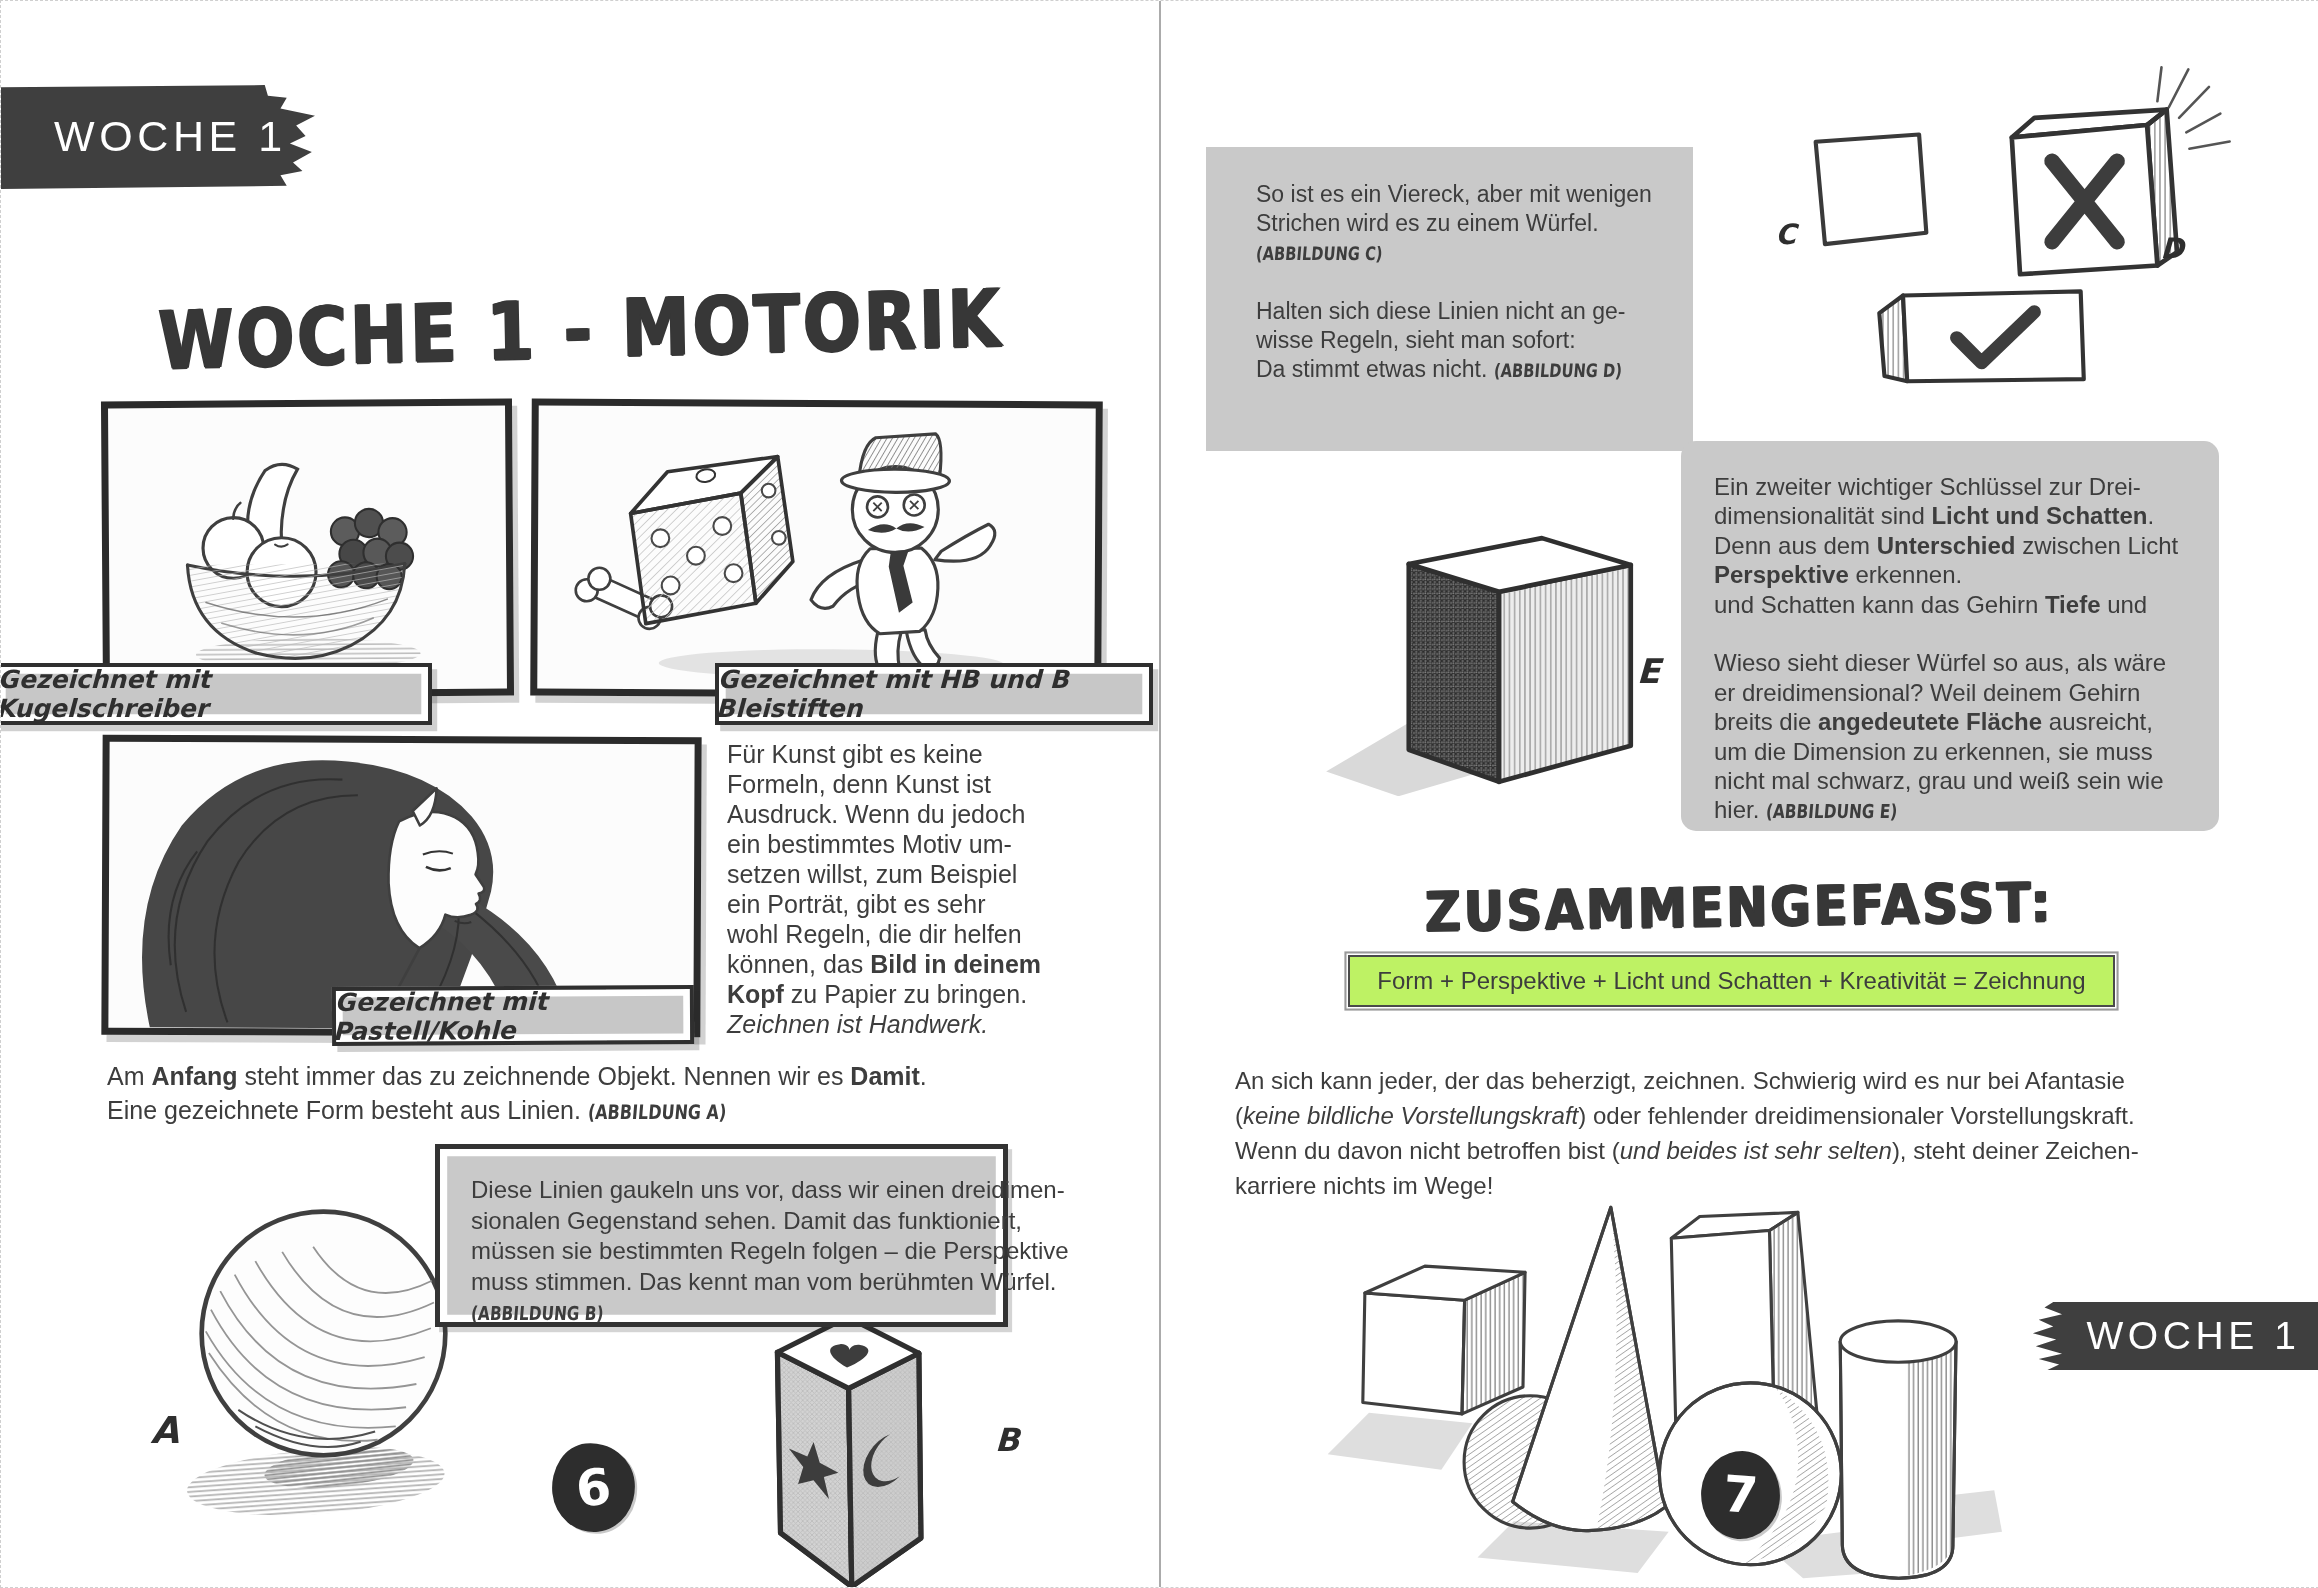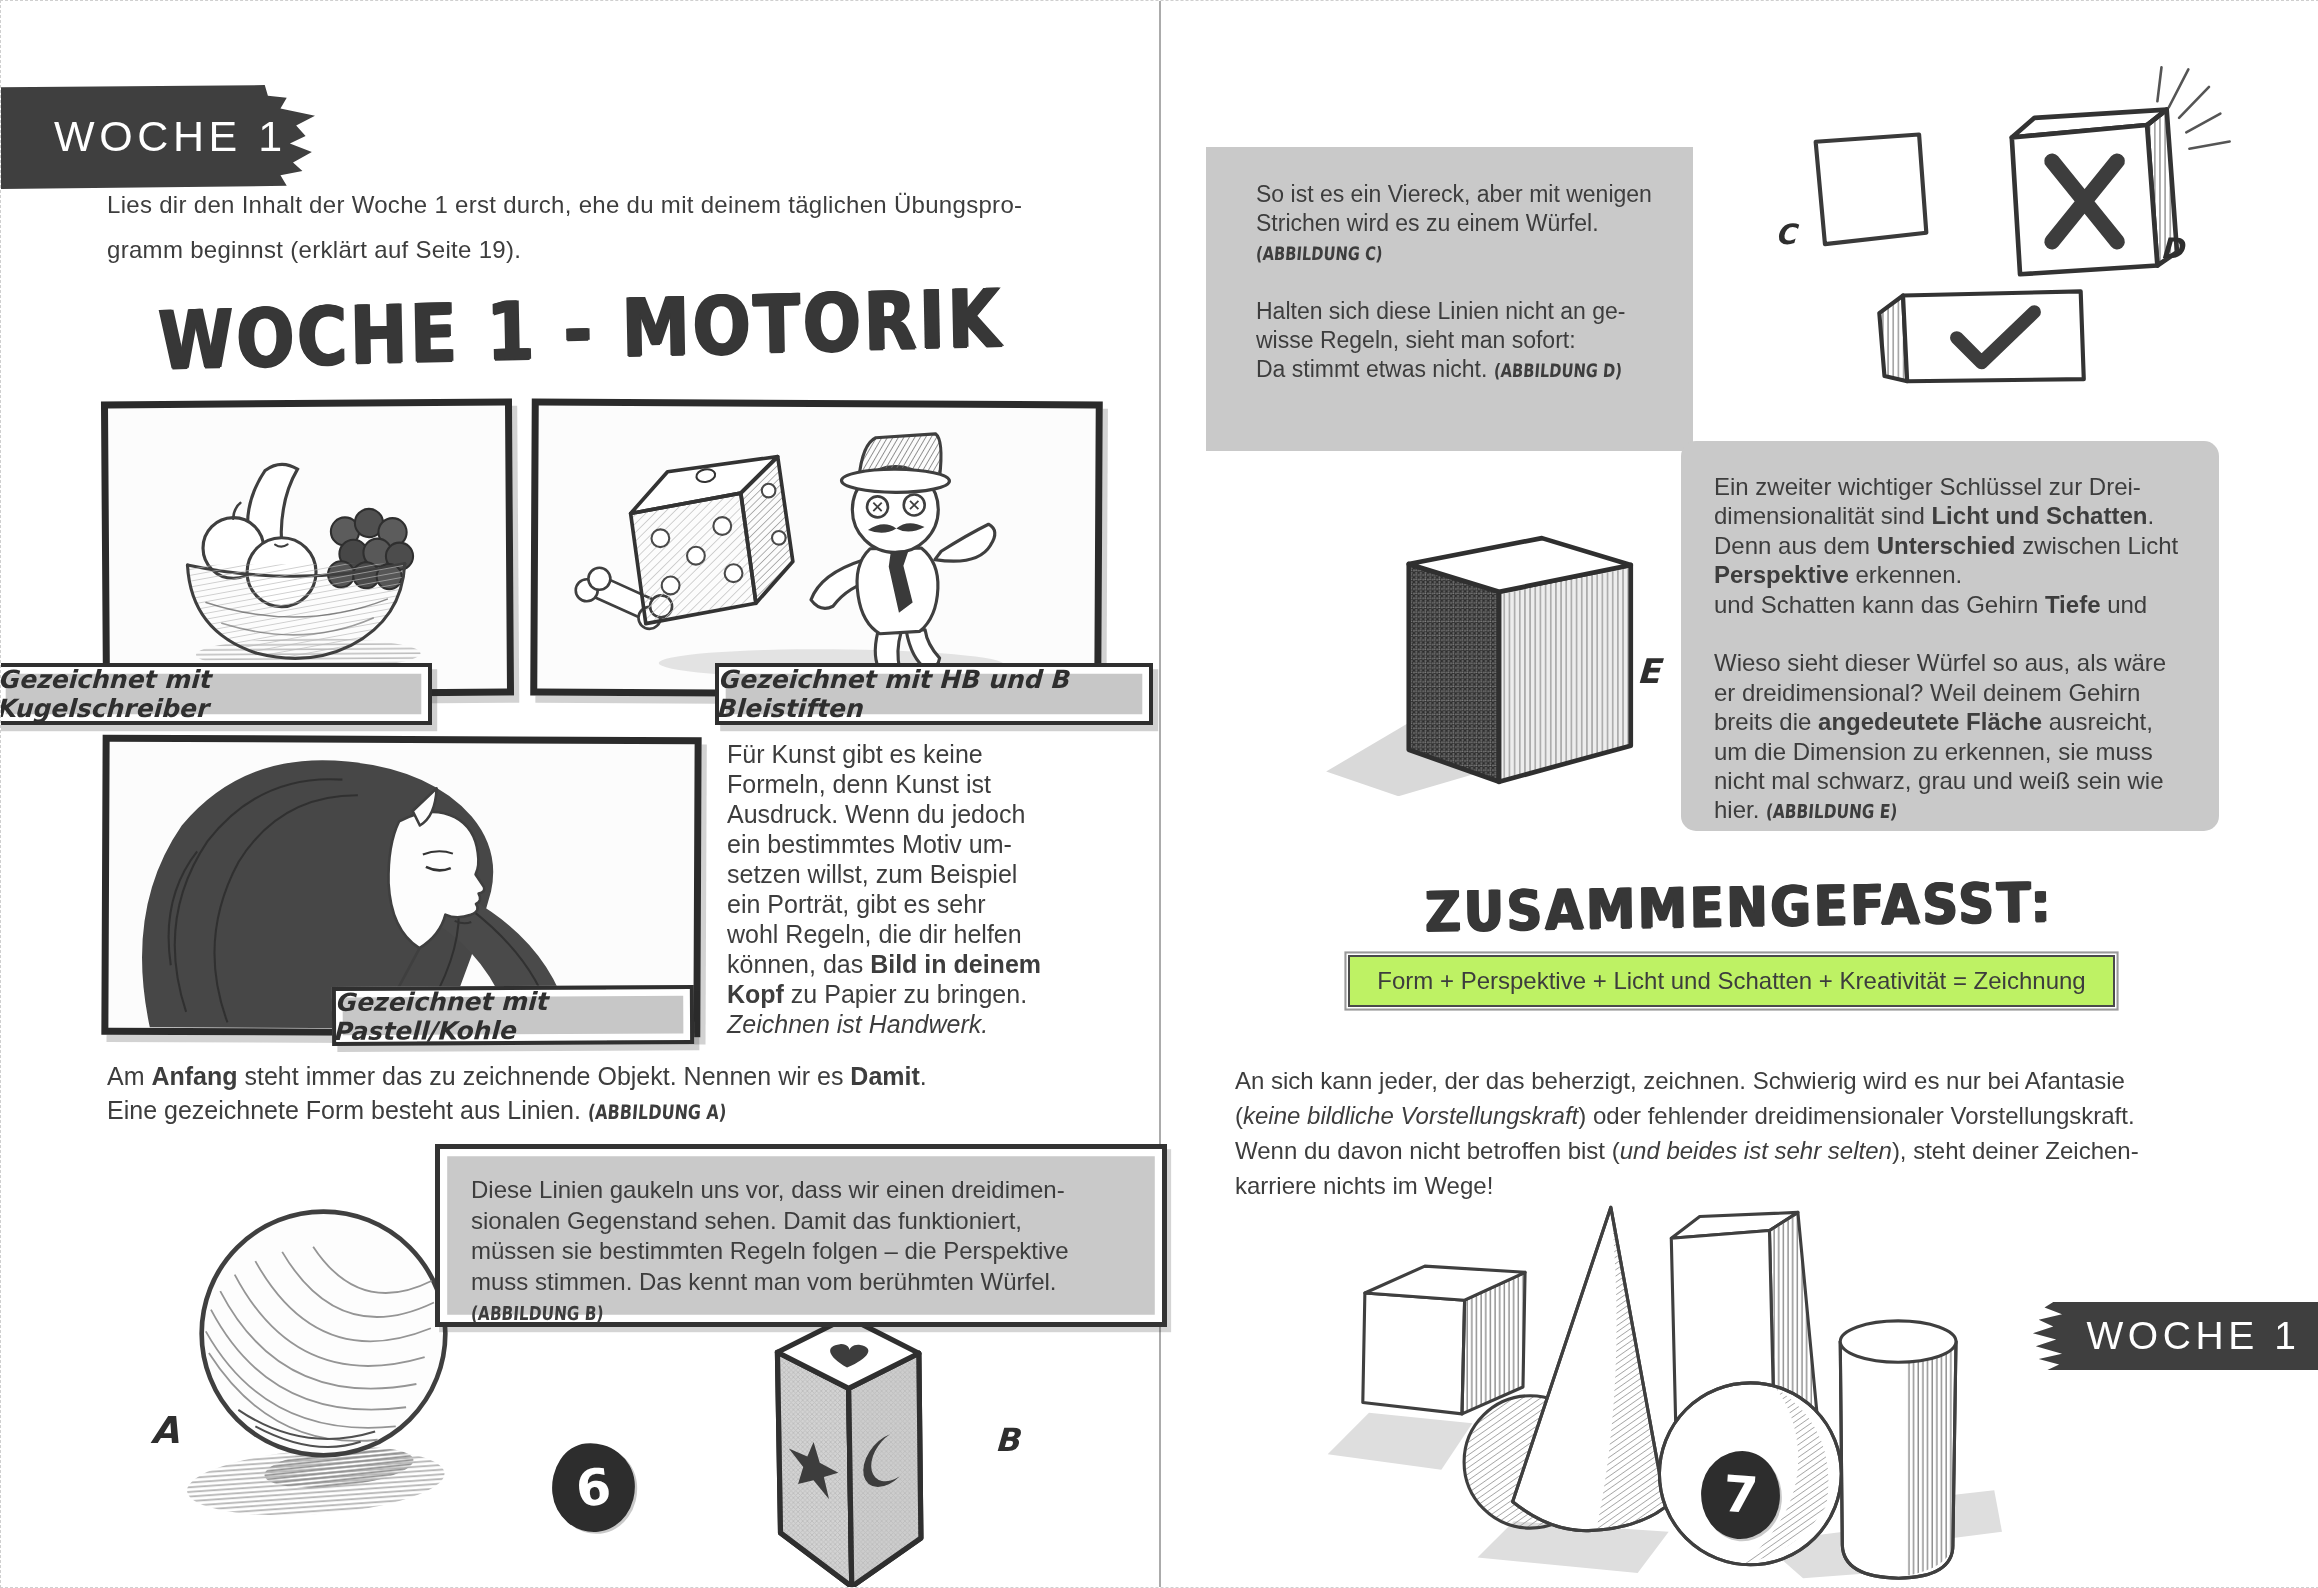--- a/index.html
+++ b/index.html
@@ -50,21 +50,21 @@
   .closing{position:absolute;left:1234px;top:1062px;font-size:24px;line-height:35px;}
 
   .seg-b{font-weight:700;}
   .seg-i{font-style:italic;}
   .seg-h{font-family:"DejaVu Sans",sans-serif;font-weight:700;font-size:.8em;
     display:inline-block;transform:scaleX(.8) skewX(-6deg);transform-origin:left center;white-space:nowrap;}
   .line{white-space:nowrap;}
   .line:empty{height:29.4px;}
 
   .graybox{position:absolute;background:#c9c9c9;box-sizing:border-box;}
-  .box-b{left:434px;top:1143px;width:732px;height:183px;border:5.2px solid #333;
+  .box-b{left:434px;top:1143px;width:573px;height:183px;border:5.2px solid #333;
     box-shadow:inset 0 0 0 7.2px #fff,4.1px 5.2px 0 rgba(40,40,40,.2);
     padding:26px 16px 0 31px;font-size:24px;line-height:30.5px;z-index:2;}
   .box-cd{left:1205px;top:146px;width:487px;height:304px;padding:33px 0 0 50px;font-size:23px;line-height:29px;}
   .box-e{left:1680px;top:440px;width:538px;height:390px;padding:31px 0 0 33px;font-size:24px;line-height:29.4px;border-radius:15px;}
 
   .formula{position:absolute;left:1347px;top:954px;width:767px;height:52px;background:#bef264;
     border:2.6px solid #4a4a4a;box-shadow:0 0 0 1.5px #fff,0 0 0 3.6px #9a9a9a;box-sizing:border-box;
     display:flex;align-items:center;justify-content:center;font-size:24px;}
 
   .sketch-label{position:absolute;font-family:"DejaVu Sans",sans-serif;font-weight:700;color:#2e2e2e;
@@ -93,22 +93,20 @@
 </head>
 <body>
 
 <div id="spread">
   <div class="spine"></div>
 
   <div class="banner banner-tl">
     <span>WOCHE 1</span>
   </div>
 
-  <div class="intro">Lies dir den Inhalt der Woche 1 erst durch, ehe du mit deinem täglichen Übungspro-
-gramm beginnst (erklärt auf Seite 19).</div>
 
   <div class="page-title">
     <span class="comic">WOCHE 1 - MOTORIK</span>
   </div>
 
   <div class="frame frame1">
     <svg viewBox="0 0 760 540">
       <defs>
         <pattern id="fb-sh" width="10" height="9" patternUnits="userSpaceOnUse">
             <line x1="0" y1="4" x2="10" y2="4" stroke="#bdbdbd" stroke-width="3"></line>

